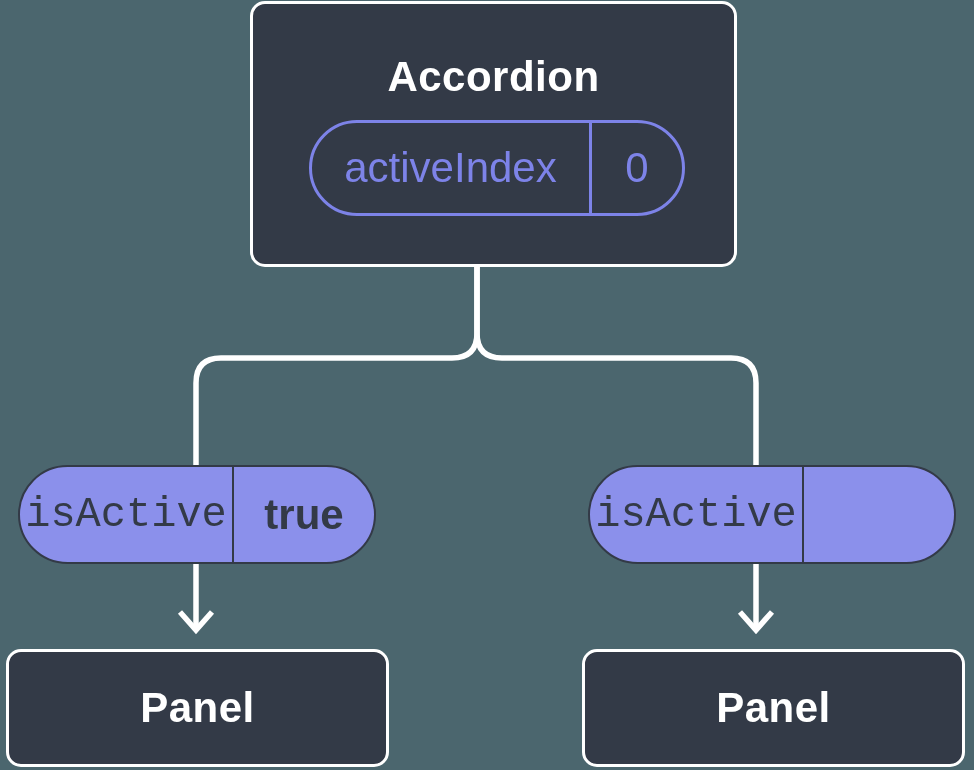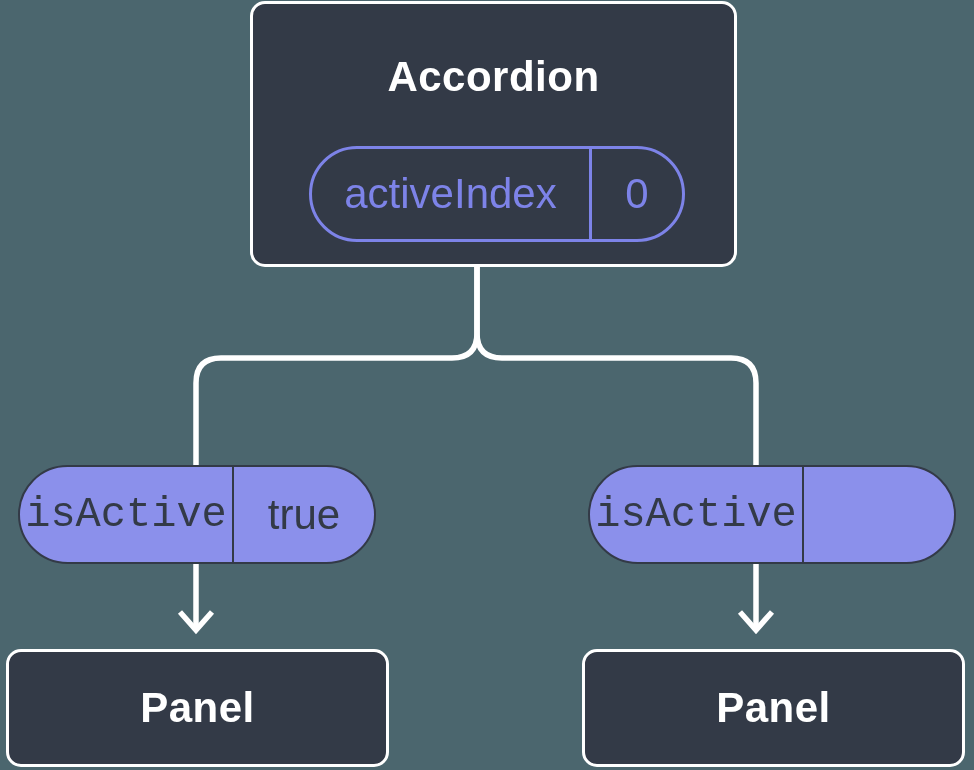--- a/index.html
+++ b/index.html
@@ -66,21 +66,20 @@
     left: 56px;
     top: 116px;
     width: 376px;
     height: 96px;
     border: 3px solid var(--accent-outline);
     border-radius: 48px;
     display: flex;
     overflow: hidden;
     color: var(--accent-outline);
     font-size: 42px;
-    margin-top: 26px;
   }
   .prop-pill .seg-name {
     width: 280px;
     border-right: 3px solid var(--accent-outline);
     display: flex;
     align-items: center;
     justify-content: center;
   }
   .prop-pill .seg-value {
     flex: 1;
@@ -107,20 +106,21 @@
     display: flex;
     align-items: center;
     justify-content: center;
     font-family: Liberation Mono, monospace;
   }
   .state-pill .seg-value {
     flex: 1;
     display: flex;
     align-items: center;
     justify-content: center;
+    font-weight: bold;
   }
   .state-pill-left { left: 18px;  width: 358px; }
   .state-pill-right { left: 588px; width: 368px; }
   .panel-node {
     top: 649px;
     width: 383px;
     height: 118px;
     display: flex;
     align-items: center;
     justify-content: center;

